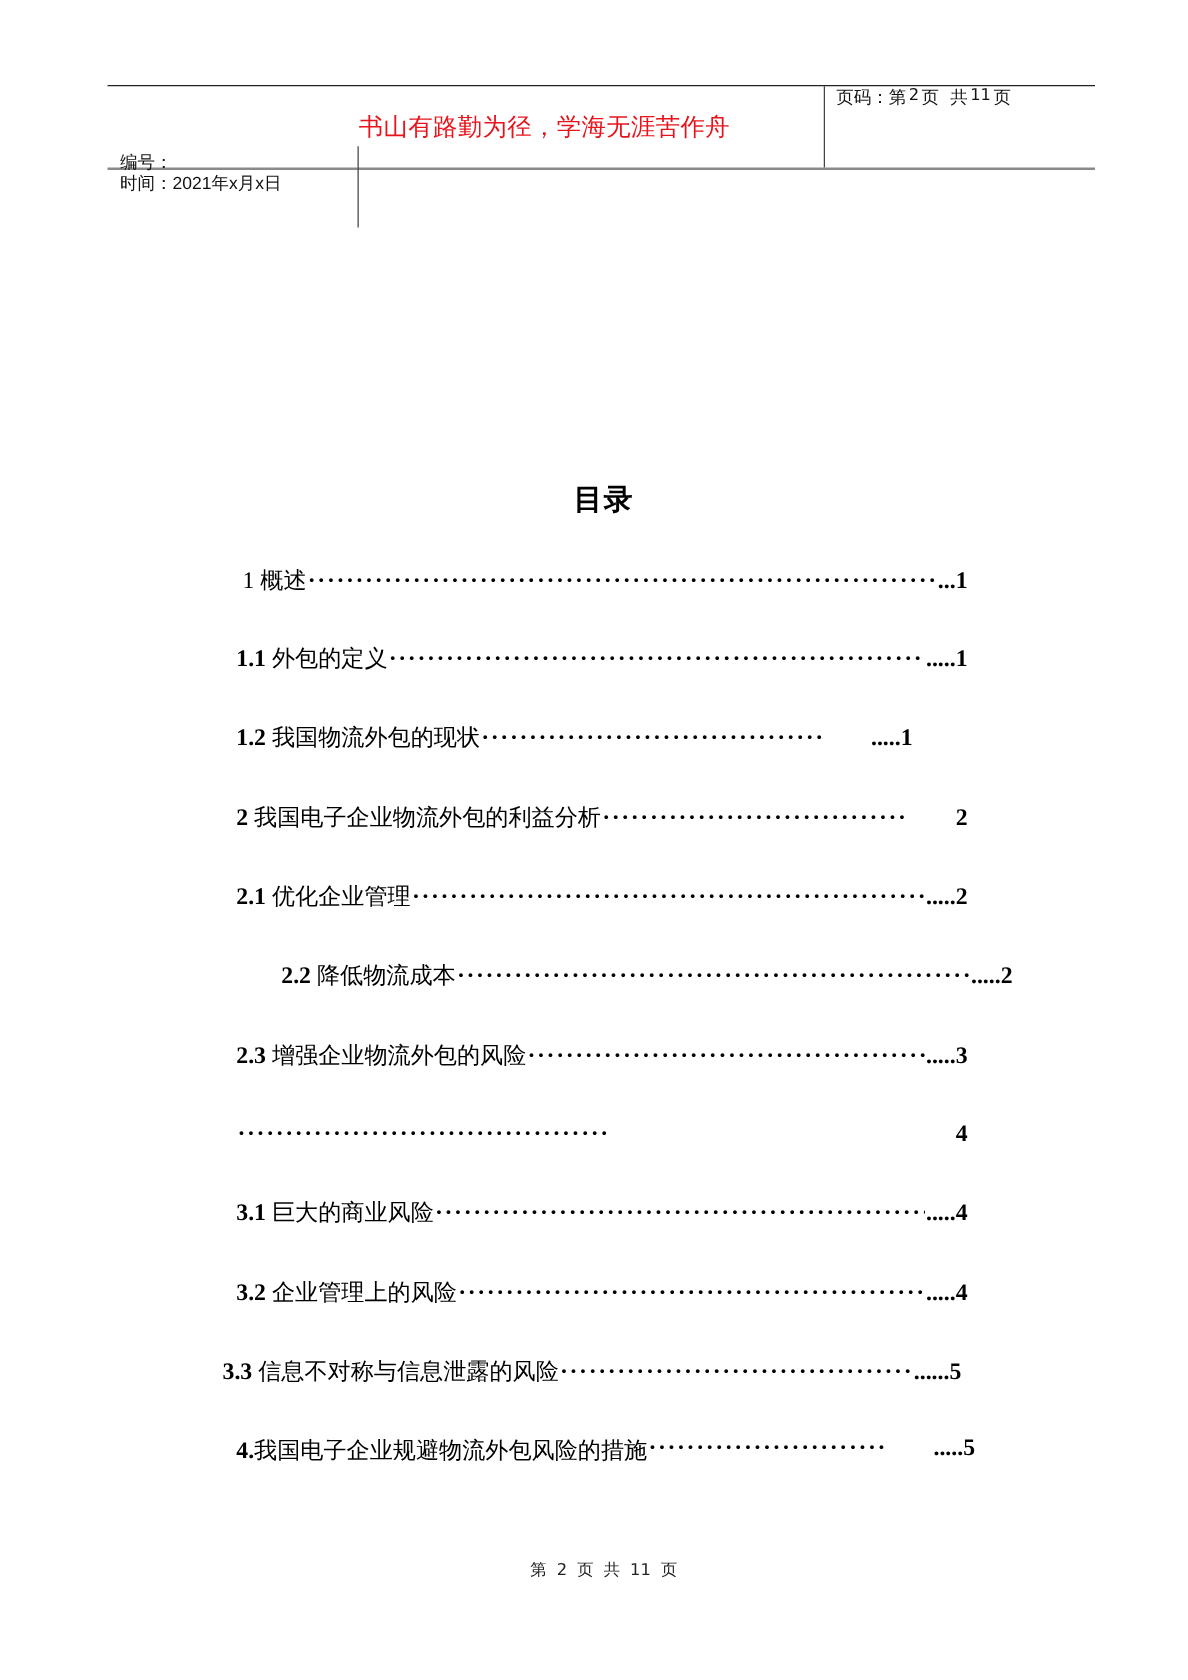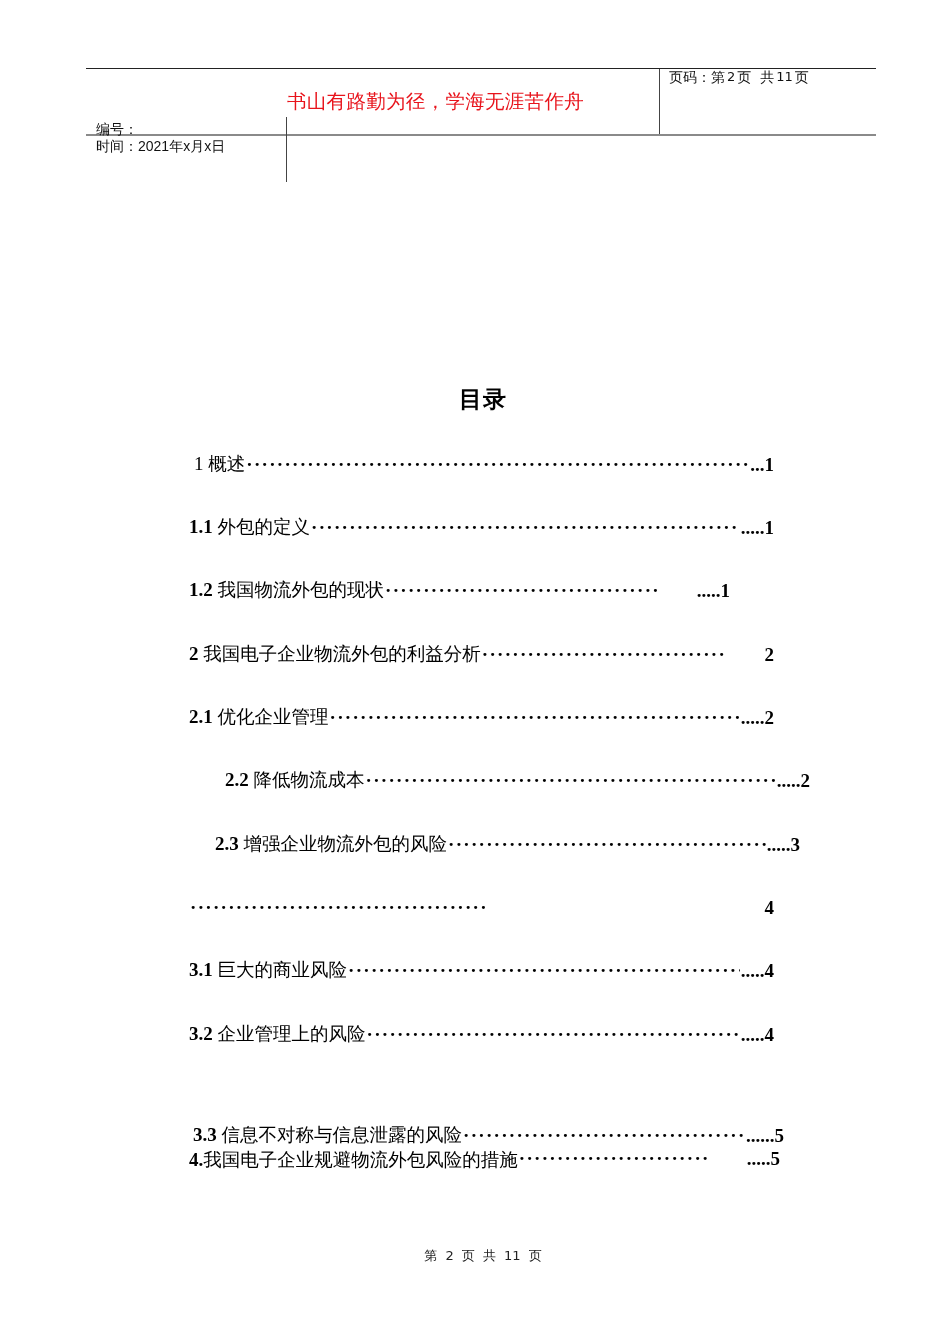--- a/index.html
+++ b/index.html
@@ -85,40 +85,40 @@
   <div class="toc-row" style="top:703px; left:189px; width:585px;">
     <span class="label"><span>2.1</span> <span class="cjk">优化企业管理</span></span>
     <span class="leader">··································································</span>
     <span class="page"><span>.....</span><span>2</span></span>
   </div>
   <div class="toc-row" style="top:766px; left:189px; width:585px;margin-left:36px;">
     <span class="label"><span>2.2</span> <span class="cjk">降低物流成本</span></span>
     <span class="leader">··································································</span>
     <span class="page"><span>.....</span><span>2</span></span>
   </div>
-  <div class="toc-row" style="top:830px; left:189px; width:585px;margin-left:26px;">
+  <div class="toc-row" style="top:830px; left:189px; width:585px;">
     <span class="label"><span>2.3</span> <span class="cjk">增强企业物流外包的风险</span></span>
     <span class="leader">··························································</span>
     <span class="page"><span>.....</span><span>3</span></span>
   </div>
   <div class="toc-row" style="top:893px; left:189px; width:585px;">
     <span class="leader">·······································</span>
     <span class="page"><span></span><span>4</span></span>
   </div>
   <div class="toc-row" style="top:956px; left:189px; width:585px;">
     <span class="label"><span>3.1</span> <span class="cjk">巨大的商业风险</span></span>
     <span class="leader">···························································</span>
     <span class="page"><span>.....</span><span>4</span></span>
   </div>
   <div class="toc-row" style="top:1020px; left:189px; width:585px;justify-content:flex-end;">
     <span class="label"><span>3.2</span> <span class="cjk">企业管理上的风险</span></span>
     <span class="leader">·························································</span>
     <span class="page"><span>.....</span><span>4</span></span>
   </div>
-  <div class="toc-row" style="top:1083px; left:193px; width:591px;margin-top:38px;">
+  <div class="toc-row" style="top:1083px; left:178px; width:591px;">
     <span class="label"><span>3.3</span> <span class="cjk">信息不对称与信息泄露的风险</span></span>
     <span class="leader">······································</span>
     <span class="page"><span>......</span><span>5</span></span>
   </div>
   <div class="toc-row" style="top:1146px; left:189px; width:591px;align-items:center;">
     <span class="label"><span>4.</span><span class="cjk">我国电子企业规避物流外包风险的措施</span></span>
     <span class="leader">·························</span>
     <span class="page"><span>.....</span><span>5</span></span>
   </div>
 </div>

